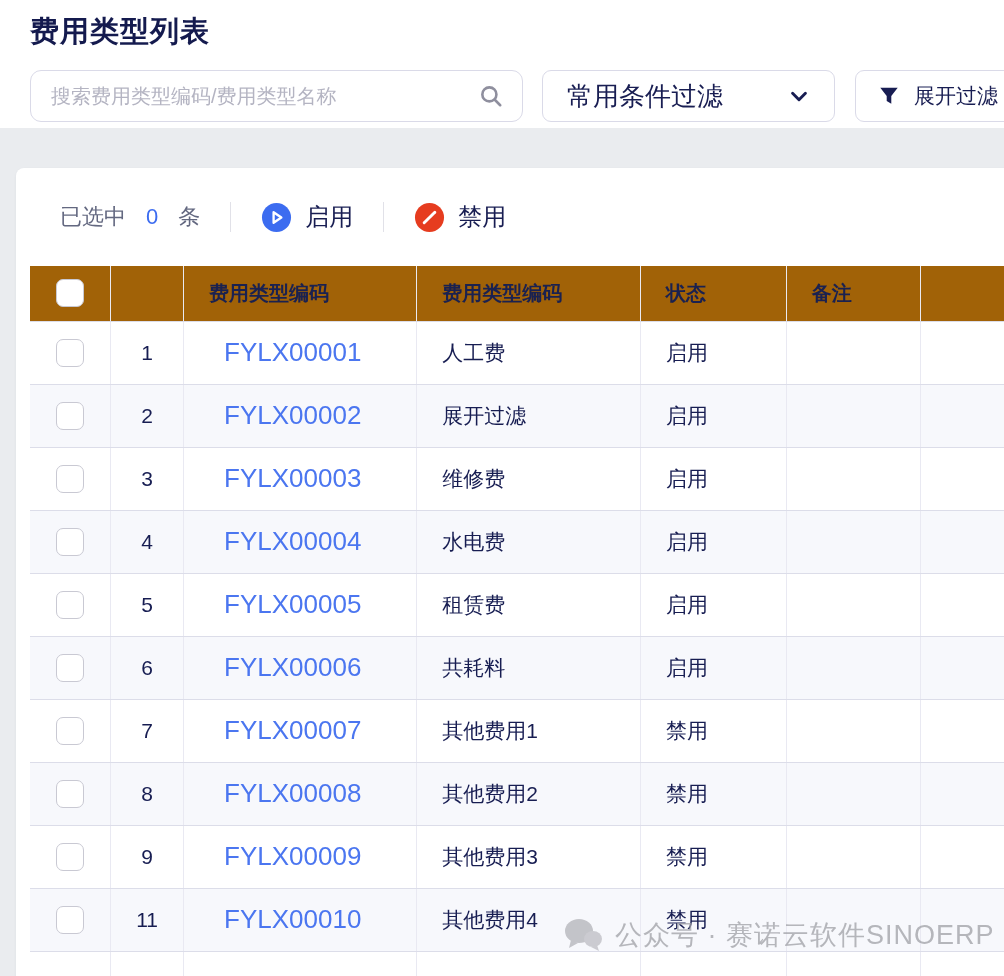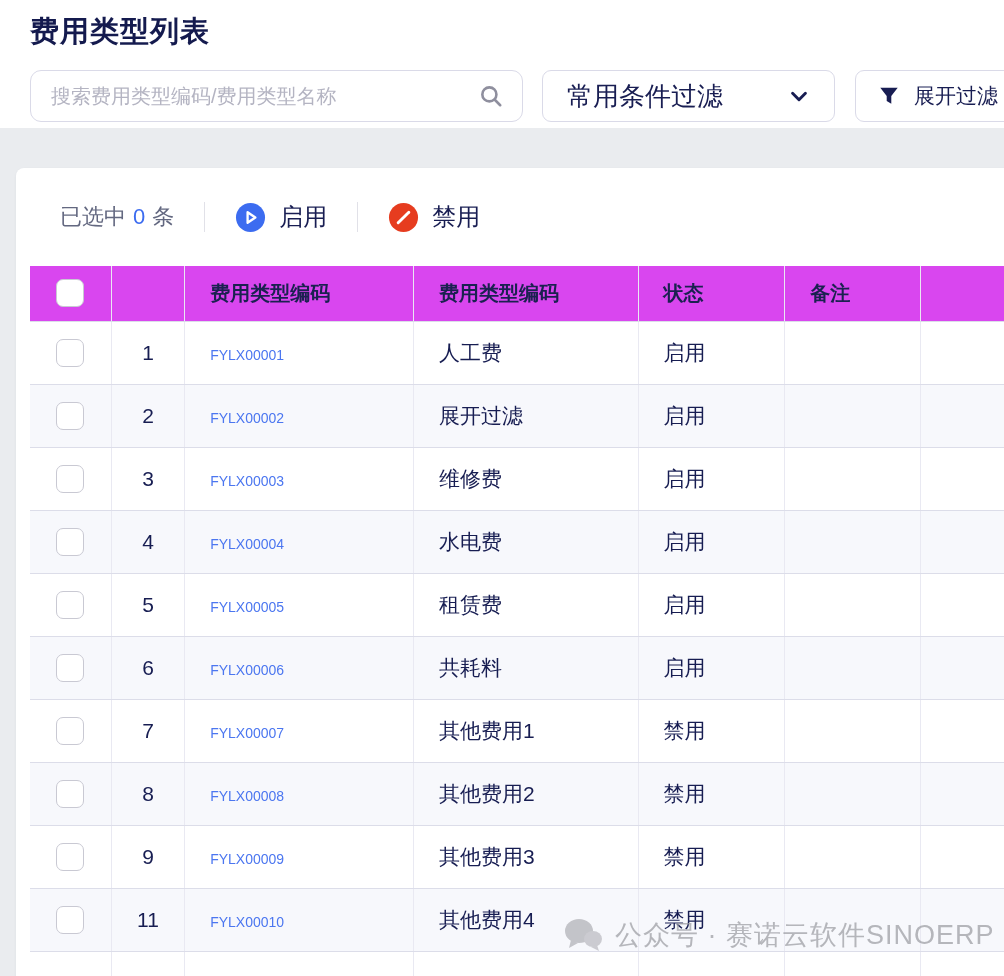--- a/index.html
+++ b/index.html
@@ -21,38 +21,38 @@
 
   .btn-filter { position:absolute; left:855px; top:70px; width:220px; height:52px; border:1px solid #dadae8; border-radius:9px; background:#fff; display:flex; align-items:center; padding:0 22px; gap:14px; cursor:pointer; }
   .btn-filter .lbl { font-size:21px; color:#181d52; white-space:nowrap; }
   .funnel-icon { width:22px; height:22px; flex:0 0 auto; }
 
   
   .card { position:absolute; left:16px; top:168px; width:1010px; height:830px; background:#ffffff; border-radius:8px 0 0 0; box-shadow:0 1px 3px rgba(40,45,80,0.06); }
 
   
   .toolbar { position:absolute; left:0; top:0; width:100%; height:98px; display:flex; align-items:center; padding-left:44px; }
-  .sel-info { font-size:22px; color:#636880; display:flex; gap:7px; align-items:center; }
+  .sel-info { font-size:22px; color:#636880; display:flex; gap:20px; align-items:center; }
   .sel-count { color:#3c6cf0; }
   .tb-divider { width:1px; height:30px; background:#e1e1e8; margin:0 30px; }
   .tb-btn { display:flex; align-items:center; gap:13px; cursor:pointer; }
   .tb-btn .lbl { font-size:24px; color:#181d52; }
   .tb-icon { width:31px; height:31px; }
 
   
   .tablewrap { position:absolute; left:14px; top:98px; width:996px; }
   table { border-collapse:collapse; table-layout:fixed; }
   col.c0{width:91px;} col.c1{width:82px;} col.c2{width:244px;} col.c3{width:239px;} col.c4{width:161px;} col.c5{width:148px;} col.c6{width:120px;}
   th, td { border-right:1px solid #e9e9f2; border-bottom:1px solid #dcdde9; overflow:hidden; white-space:nowrap; }
-  th { height:55px; background:#d946ef; font-size:20px; font-weight:600; color:#1a2150; text-align:left; padding:0 0 0 25px; border-bottom:1px solid #dcdde9; }
+  th { height:55px; background:#a16207; font-size:20px; font-weight:600; color:#1a2150; text-align:left; padding:0 0 0 25px; border-bottom:1px solid #dcdde9; }
   th.t-center, td.t-center { text-align:center; padding:0; }
   td { height:63px; font-size:21px; color:#171d52; padding:0 0 0 25px; background:#fff; }
   tr.even td { background:#f7f8fc; }
   tr.cut td { border-bottom:none; }
-  td.c-code a { color:#4b76f0; text-decoration:none; font-size:14px; cursor:pointer; }
+  td.c-code a { color:#4b76f0; text-decoration:none; font-size:26px; cursor:pointer;margin-left:15px; }
   .checkbox { display:inline-block; width:28px; height:28px; border:1.5px solid #c9c9d3; border-radius:7px; background:#fff; vertical-align:middle; cursor:pointer; }
 
   
   .watermark { position:absolute; left:563px; top:917px; display:flex; align-items:flex-start; gap:12px; z-index:5; pointer-events:none; }
   .wm-icon { width:40px; height:36px; opacity:0.55; }
   .wm-text { font-size:27px; color:#9fa0a6; opacity:0.75; letter-spacing:1px; white-space:nowrap; }
 </style>
 </head>
 <body>
 

